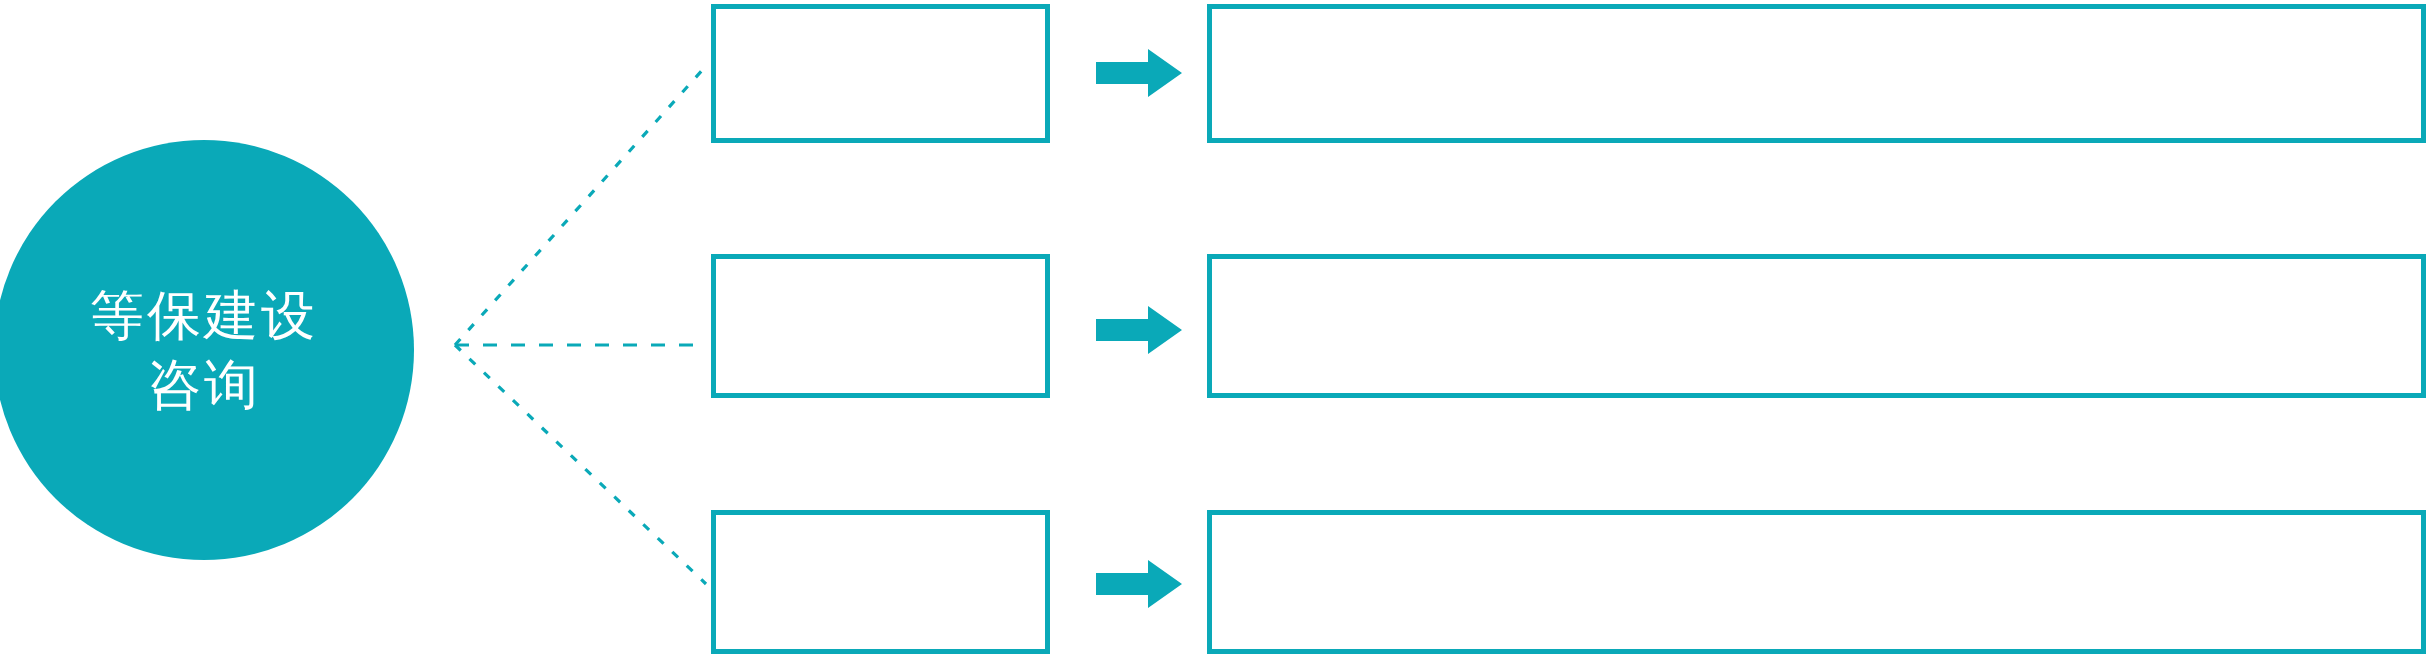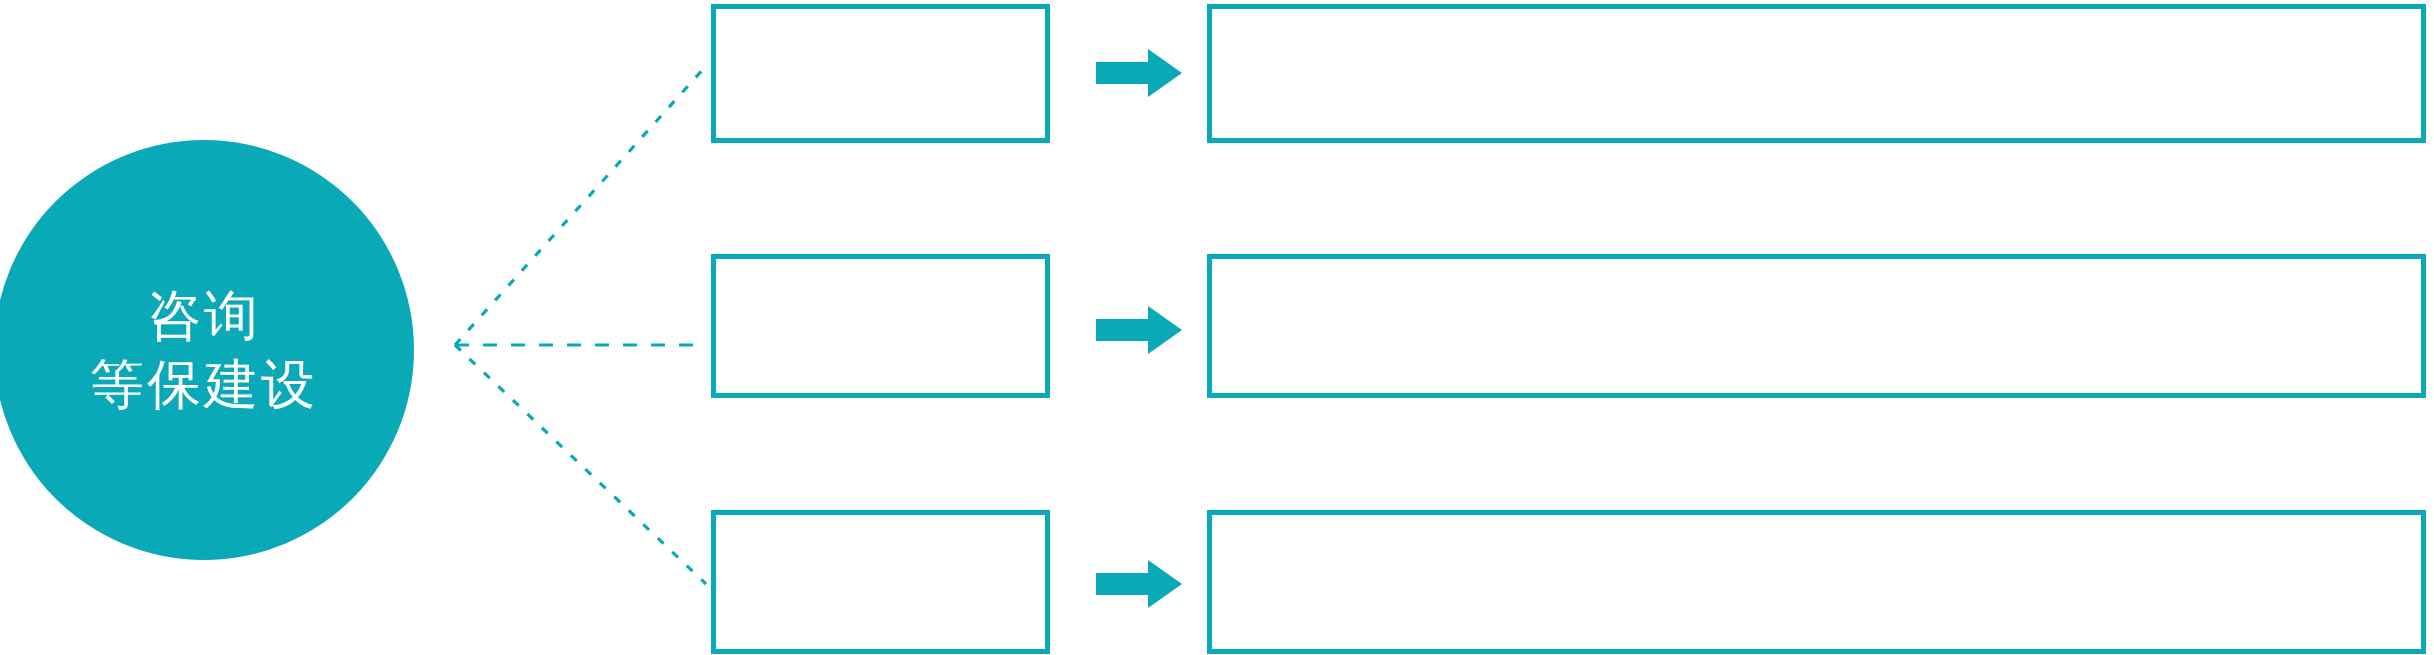--- a/index.html
+++ b/index.html
@@ -127,22 +127,22 @@
 
   <svg class="connectors" viewBox="0 0 2434 655" xmlns="http://www.w3.org/2000/svg">
     <g stroke="#0aa9b8" stroke-width="3.2" fill="none" stroke-linecap="butt">
       <line x1="455" y1="345" x2="706" y2="66" stroke-dasharray="8 12"></line>
       <line x1="455" y1="345" x2="706" y2="345" stroke-dasharray="14 14"></line>
       <line x1="455" y1="345" x2="706" y2="584" stroke-dasharray="8 12"></line>
     </g>
   </svg>
 
   <div class="hub-circle">
+    <div class="hub-line">等保建设</div>
     <div class="hub-line">咨询</div>
-    <div class="hub-line">等保建设</div>
   </div>
 
   <div class="row" id="row-1">
     <div class="small-box">
       <span class="box-text"></span>
     </div>
     <div class="arrow-wrap">
       <svg viewBox="0 0 86 52" xmlns="http://www.w3.org/2000/svg" width="86" height="52">
         <polygon points="0,15 52,15 52,2 86,26 52,50 52,37 0,37" fill="#0aa9b8"></polygon>
       </svg>

